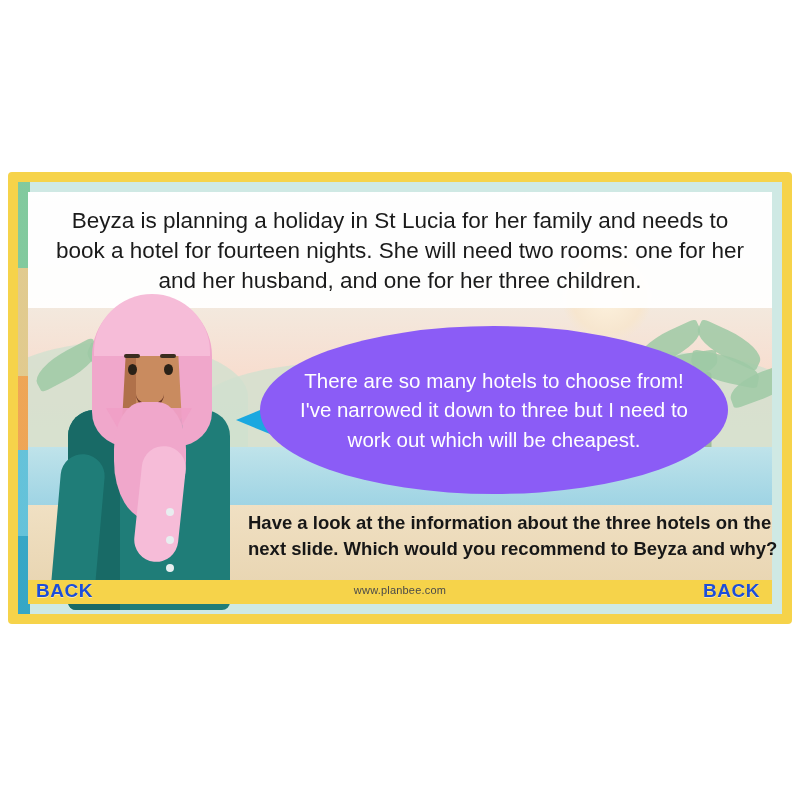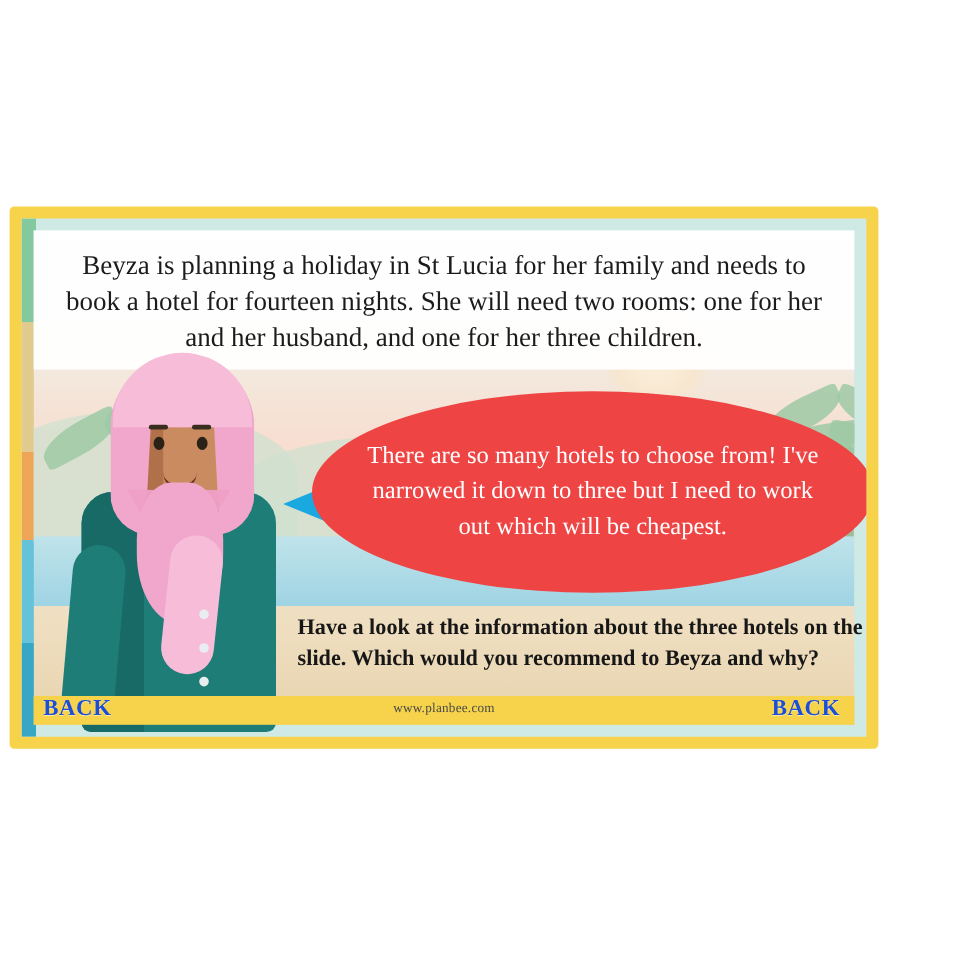--- a/index.html
+++ b/index.html
@@ -17,28 +17,27 @@
     top: 172px;
     width: 800px;
     height: 460px;
   }
 
   
   .slide-frame {
     position: absolute;
     left: 8px;
     top: 0;
-    width: 724px;
+    width: 784px;
     height: 452px;
     box-sizing: border-box;
     border: 10px solid #f6d34a;
     border-radius: 4px;
     background: #cfe9e4;
     overflow: hidden;
-    font-family: Liberation Serif, serif;
   }
   .frame-left-strip {
     position: absolute;
     left: 0; top: 0;
     width: 12px; height: 100%;
     background: linear-gradient(to bottom,
       #7ec89a 0%, #7ec89a 20%,
       #e2c98a 20%, #e2c98a 45%,
       #f0a24e 45%, #f0a24e 62%,
       #5fc0d9 62%, #5fc0d9 82%,
@@ -138,21 +137,21 @@
     font-size: 22.5px;
     line-height: 1.33;
     color: #1b1b1b;
   }
 
   
   .bubble {
     position: absolute;
     left: 242px; top: 144px;
     width: 468px; height: 168px;
-    background: #ef4444;
+    background: #8b5cf6;
     border-radius: 50%;
     color: #ffffff;
     display: flex;
     align-items: center;
     justify-content: center;
     text-align: center;
     font-size: 20.5px;
     line-height: 1.42;
     padding: 0 40px;
     box-sizing: border-box;

